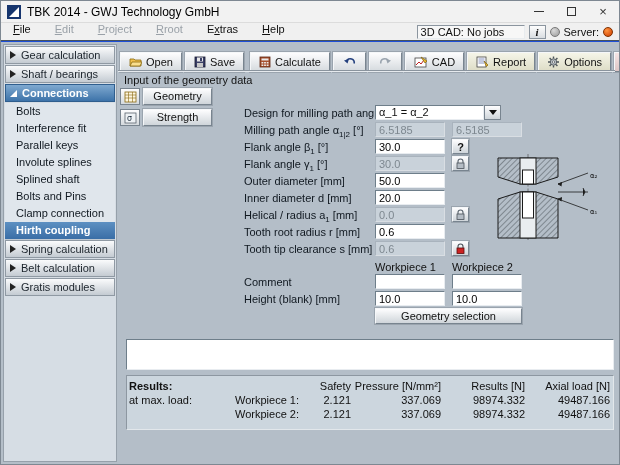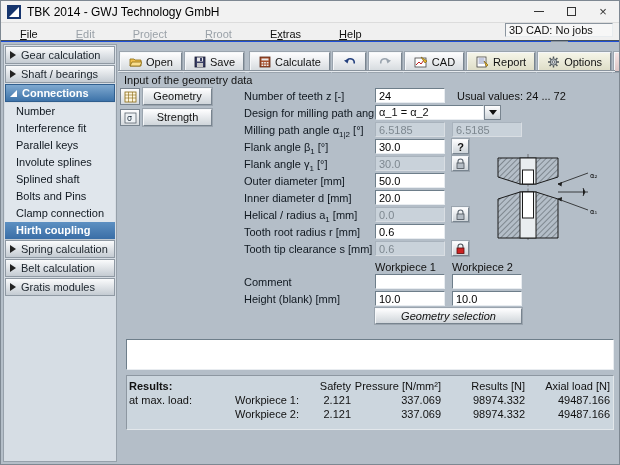--- a/index.html
+++ b/index.html
@@ -11,24 +11,24 @@
   .app-logo { width:14px; height:14px; margin:0 6px 0 6px; background:#16356e; position:relative; overflow:hidden; }
   .app-logo::after { content:""; position:absolute; left:2px; top:2px; width:0; height:0; border-bottom:10px solid #fff; border-left:10px solid transparent; }
   .title-text { flex:1; font-size:12px; color:#000; }
   .win-controls { display:flex; height:100%; }
   .win-btn { width:32px; height:100%; display:flex; align-items:center; justify-content:center; color:#333; font-size:13px; }
   .glyph-min { width:10px; height:1px; background:#333; }
   .glyph-max { width:9px; height:9px; border:1px solid #333; }
 
   
   .menubar { position:absolute; left:0; top:22px; right:0; height:18px; background:#f0f0f0; display:flex; align-items:center; border-bottom:1px solid #46525e; }
-  .menu-item { padding:0 19px; height:100%; display:flex; align-items:flex-end; }
+  .menu-item { padding:0 12px; height:100%; display:flex; align-items:flex-start; }
   .menu-item .u { text-decoration:underline; }
   .menu-item.disabled { color:#9aa1a8; }
-  .menubar-right { margin-left:auto; display:flex; align-items:center; gap:4px; padding-right:6px; height:100%;flex-direction:column; }
+  .menubar-right { margin-left:auto; display:flex; align-items:center; gap:4px; padding-right:6px; height:100%; }
   .cad-status { width:108px; height:14px; background:#f7f7f7; border:1px solid; border-color:#8b959f #e8ecef #e8ecef #8b959f; padding:0 3px; line-height:12px; }
   .info-btn { width:17px; height:14px; border:1px solid #8b959f; background:linear-gradient(#fdfdfd,#d9dde1); text-align:center; line-height:12px; font-family:"Liberation Serif", serif; font-weight:bold; font-style:italic; }
   .led { width:10px; height:10px; border-radius:50%; border:1px solid #777; }
   .led-gray { background:radial-gradient(circle at 35% 30%, #d8d8d8, #9a9a9a); }
   .led-orange { background:radial-gradient(circle at 35% 30%, #ff9440, #cc3c00); border-color:#803000; }
 
   
   .content { position:absolute; left:0; top:41px; right:0; bottom:0; background:#b4bec8; }
 
   
@@ -65,21 +65,21 @@
   .fld { position:absolute; top:0; width:70px; height:15px; border:1px solid; border-color:#6e7e8a #e8ecf0 #e8ecf0 #6e7e8a; background:#fff; font-family:"Liberation Sans", sans-serif; font-size:11px; padding:0 3px; color:#000; }
   .fld.c1 { left:257px; } .fld.c2 { left:334px; }
   .fld.dis { background:#c9d2da; color:#7e8890; border-color:#a9b3bd #d9dee3 #d9dee3 #a9b3bd; }
   .hint { position:absolute; left:339px; top:2px; white-space:nowrap; }
   .combo { position:absolute; left:257px; top:0; width:126px; height:15px; display:flex; }
   .combo-text { flex:1; background:#fff; border:1px solid; border-color:#6e7e8a #e8ecf0 #e8ecf0 #6e7e8a; padding:0 3px; line-height:13px; }
   .combo-btn { width:17px; background:linear-gradient(#fdfdfe,#cfd5da); border:1px solid #78848f; display:flex; align-items:center; justify-content:center; }
   .combo-arrow { width:0; height:0; border-left:4px solid transparent; border-right:4px solid transparent; border-top:5px solid #111; }
   .mini-btn { position:absolute; left:334px; top:0; width:17px; height:15px; background:linear-gradient(#fdfdfe,#cfd5da); border:1px solid; border-color:#f5f7f9 #78848f #78848f #f5f7f9; box-shadow:0 0 0 1px #9aa4ae; display:flex; align-items:center; justify-content:center; font-weight:bold; }
   .wp-head { position:absolute; top:2px; white-space:nowrap; }
-  .geom-sel-btn { position:absolute; left:257px; top:0; width:147px; height:16px; background:linear-gradient(#fdfdfe,#cfd5da); border:1px solid; border-color:#f5f7f9 #78848f #78848f #f5f7f9; box-shadow:0 0 0 1px #9aa4ae; text-align:center; line-height:14px;font-style:italic; }
+  .geom-sel-btn { position:absolute; left:257px; top:0; width:147px; height:16px; background:linear-gradient(#fdfdfe,#cfd5da); border:1px solid; border-color:#f5f7f9 #78848f #78848f #f5f7f9; box-shadow:0 0 0 1px #9aa4ae; text-align:center; line-height:14px; }
 
   .diagram { position:absolute; left:366px; top:108px; width:120px; height:92px; }
 
   
   .msg-box { position:absolute; left:8px; top:295px; width:488px; height:31px; background:#fff; border:1px solid; border-color:#6e7e8a #e8ecf0 #e8ecf0 #6e7e8a; }
   .results { position:absolute; left:8px; top:331px; width:488px; height:55px; background:#ccd6de; border:1px solid; border-color:#8d97a1 #e2e7eb #e2e7eb #8d97a1; padding:3px 2px; }
   .res-row { display:grid; grid-template-columns:84px 88px 52px 90px 84px 85px; height:14px; line-height:14px; }
   .res-row .rt { text-align:right; padding-right:2px; }
   .res-title { font-weight:bold; }
 </style>
@@ -141,21 +141,21 @@
         </div>
       <div class="nav-header">
           <span class="tri-right"></span>
           <span>Shaft / bearings</span>
         </div>
       <div class="nav-header expanded">
           <span class="tri-exp"></span>
           <span>Connections</span>
         </div>
       <div class="nav-items">
-        <div class="nav-item">Number</div>
+        <div class="nav-item">Bolts</div>
         <div class="nav-item">Interference fit</div>
         <div class="nav-item">Parallel keys</div>
         <div class="nav-item">Involute splines</div>
         <div class="nav-item">Splined shaft</div>
         <div class="nav-item">Bolts and Pins</div>
         <div class="nav-item">Clamp connection</div>
         <div class="nav-item selected">Hirth coupling</div>
       </div>
       <div class="nav-header">
           <span class="tri-right"></span>
@@ -284,25 +284,20 @@
                 <rect x="1" y="1" width="11" height="10" fill="#eef2f5" stroke="#5a646e" stroke-width="0.8"></rect>
                 <text x="3" y="9" font-size="8" font-family="DejaVu Sans, sans-serif" fill="#203040">σ</text>
               </svg>
           </div>
           <div class="side-tab-btn">Strength</div>
         </div>
       </div>
 
       <div class="form">
 
-        <div class="frow" style="top:2px">
-          <span class="flabel">Number of teeth z [-]</span>
-          <input class="fld c1" value="24" style="">
-          <span class="hint">Usual values: 24 ... 72</span>
-        </div>
 
         <div class="frow" style="top:19px">
           <span class="flabel">Design for milling path angle:</span>
           <div class="combo">
             <div class="combo-text">α_1 = α_2</div>
             <div class="combo-btn">
                 <span class="combo-arrow"></span>
               </div>
           </div>
         </div>

